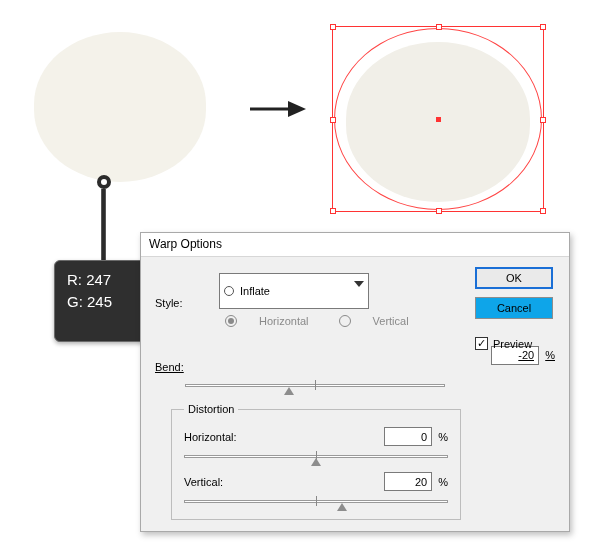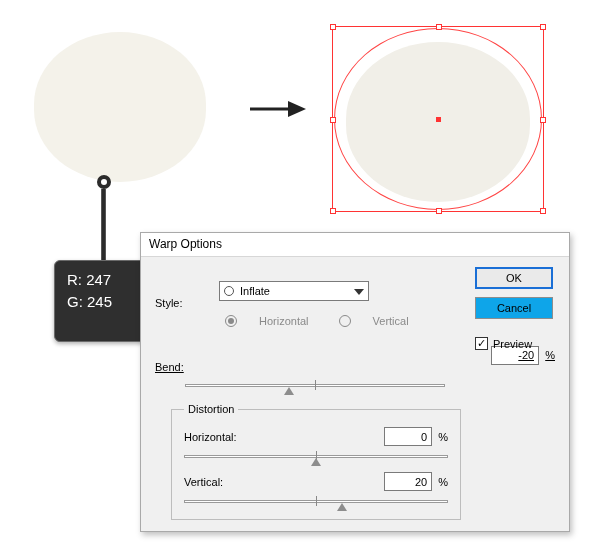--- a/index.html
+++ b/index.html
@@ -117,21 +117,21 @@
   .dialog-body {
     position: relative;
     padding: 10px 14px;
     height: calc(100% - 24px);
   }
 
   .row { display: flex; align-items: center; margin: 6px 0; }
   .lbl { width: 64px; text-align: left; padding-right: 12px; margin-top: 24px; }
   .select {
     display: inline-flex; align-items: center;
-    width: 150px; height: 20px;
+    width: 150px; height: 36px;
     background: #fff; border: 1px solid #7a7a7a;
     padding: 0 4px; position: relative;
   }
   .select .swatch {
     width: 10px; height: 10px; border: 1px solid #555; border-radius: 50%;
     margin-right: 6px;
   }
   .select .chev {
     position: absolute; right: 4px; top: 5px;
   }

